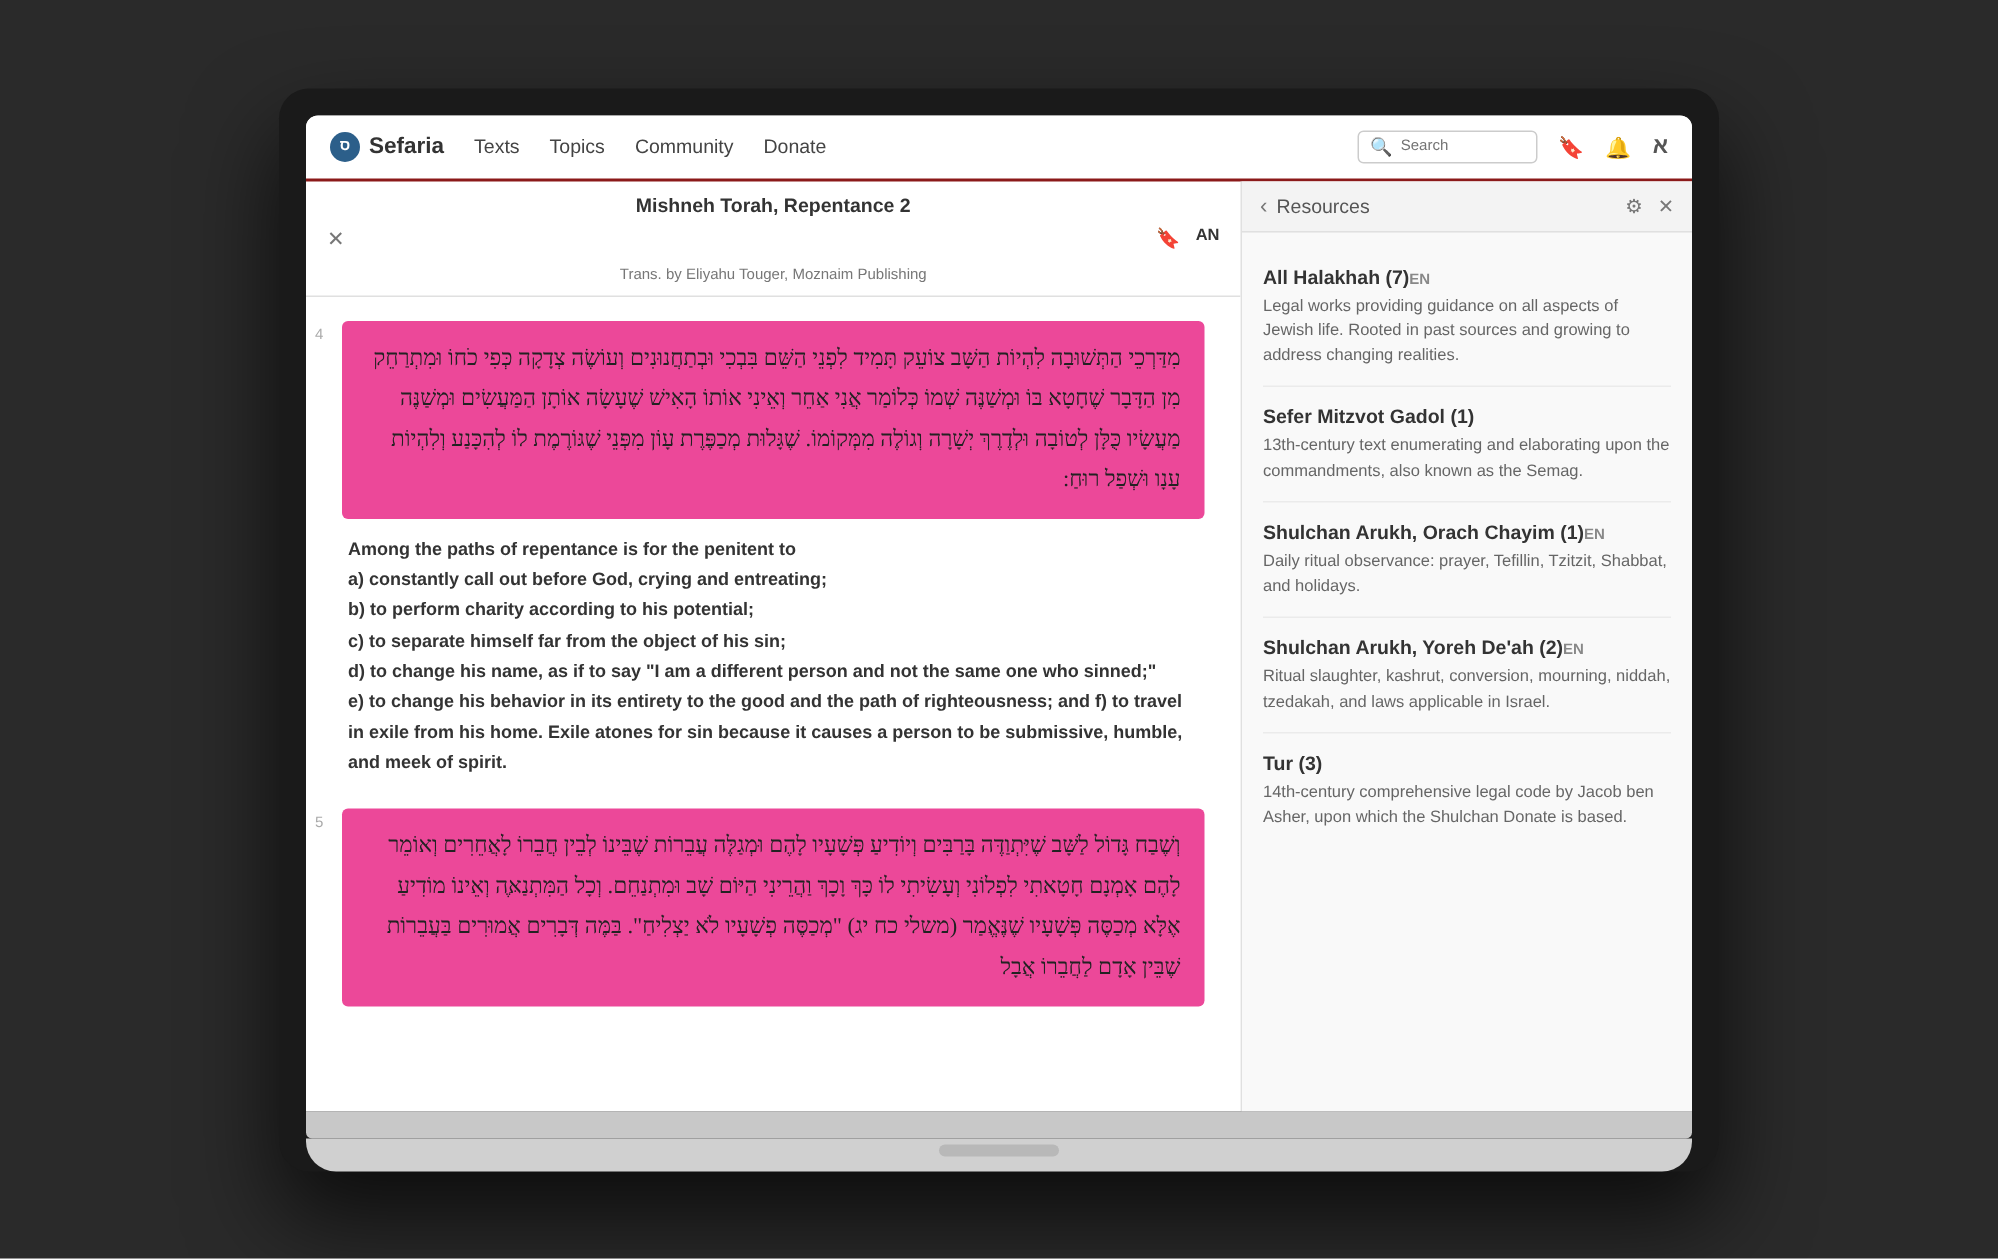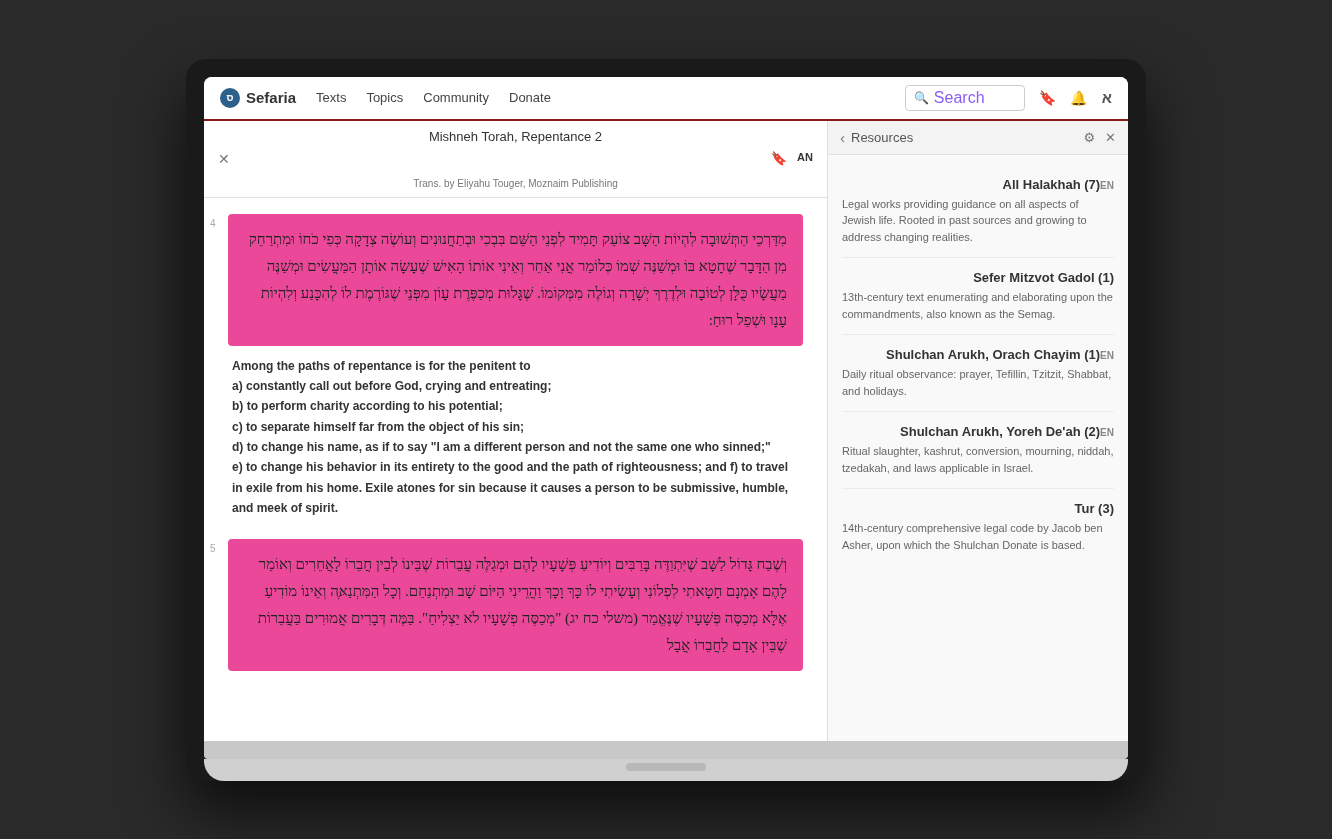--- a/index.html
+++ b/index.html
@@ -106,21 +106,21 @@
       justify-content: center;
       padding: 8px 12px;
       border-bottom: 1px solid #e0e0e0;
       position: relative;
     }
     .text-header-title {
       text-align: center;
     }
     .text-header-title .title-main {
       font-size: 13px;
-      font-weight: 400;
+      font-weight: 700;
       color: #333;
     }
     .text-header-title .title-sub {
       font-size: 10px;
       color: #777;
       margin-top: 34px;
     }
     .text-header-close {
       position: absolute;
       left: 14px;
@@ -206,21 +206,21 @@
       overflow-y: auto;
       padding: 10px 14px;
     }
     .resource-item {
       padding: 12px 0;
       border-bottom: 1px solid #ebebeb;
     }
     .resource-item:last-child { border-bottom: none; }
     .resource-title-row {
       display: flex;
-      justify-content: flex-end;
+      justify-content: flex-start;
       align-items: baseline;
       margin-bottom: 4px;
     }
     .resource-title {
       font-size: 13px;
       font-weight: 600;
       color: #333;
       cursor: pointer;
     }
     .resource-lang {
@@ -271,21 +271,21 @@
       </div>
       <div class="navbar-links">
         <a>Texts</a>
         <a>Topics</a>
         <a>Community</a>
         <a>Donate</a>
       </div>
       <div class="navbar-right">
         <div class="search-box">
           <span>🔍</span>
-          <span style="font-size:16px;color:#8b5cf6;">Search</span>
+          <span style="font-size:10px;color:#737373;">Search</span>
         </div>
         <span class="icon-btn">🔖</span>
         <span class="icon-btn">🔔</span>
         <span class="icon-btn" style="font-weight:bold;font-size:15px;">א</span>
       </div>
     </nav>
 
     <div class="main-area">
 
       <div class="text-panel">

